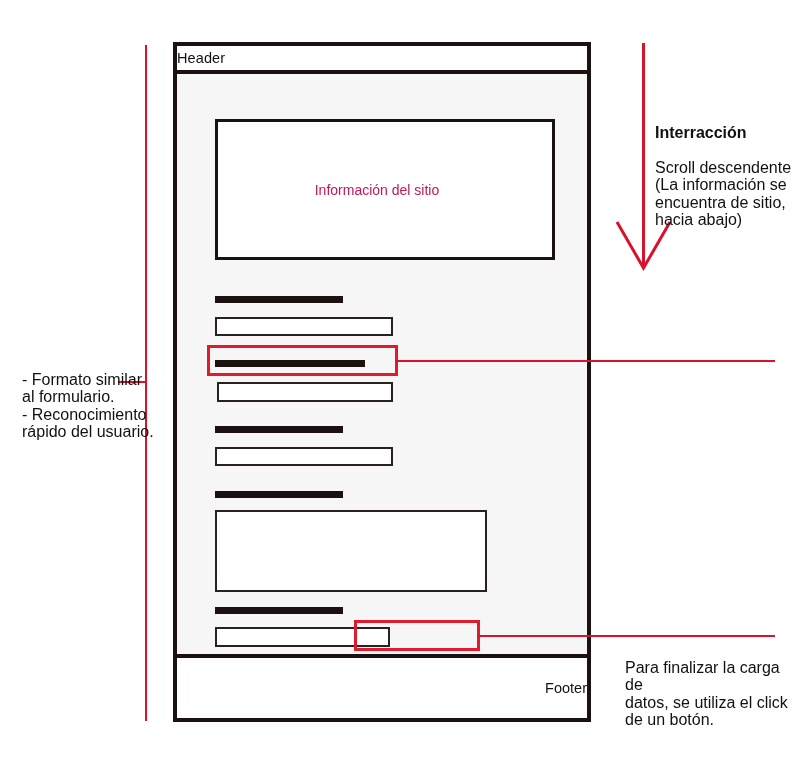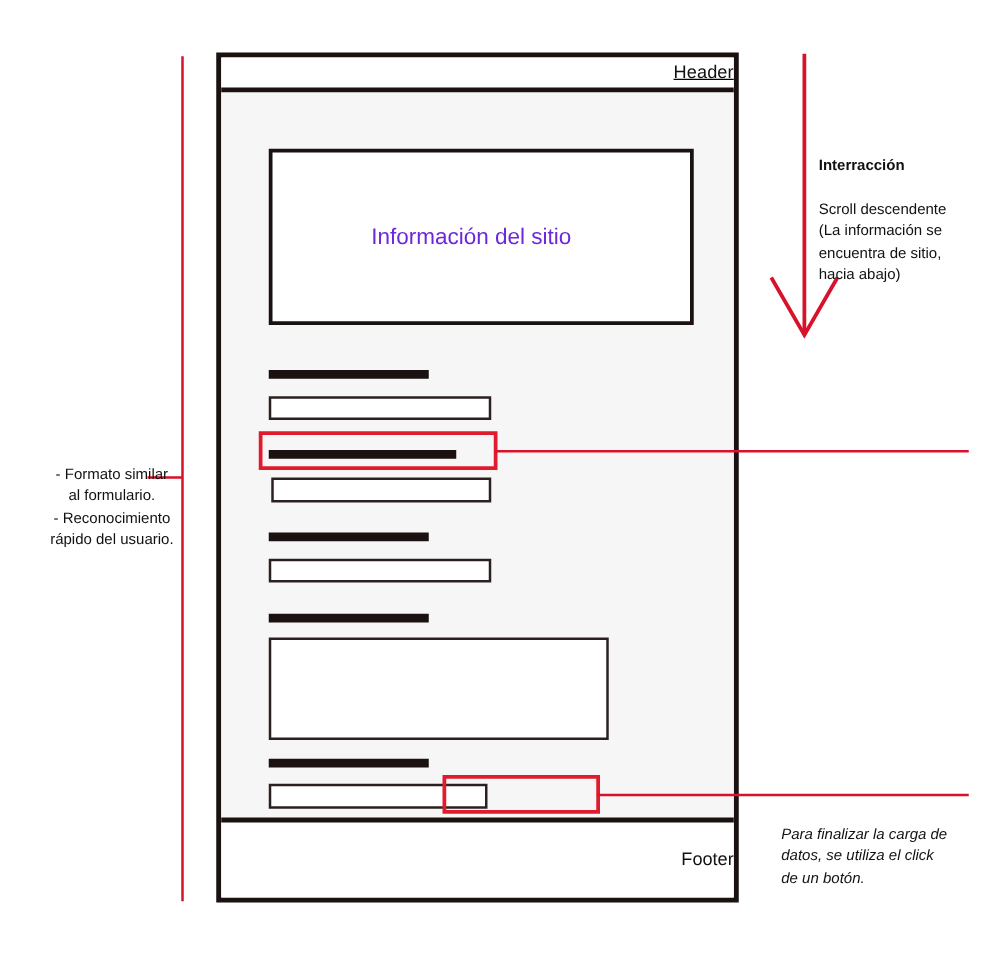--- a/index.html
+++ b/index.html
@@ -34,22 +34,21 @@
     position: absolute;
     left: 0;
     top: 0;
     width: 100%;
     height: 28px;
     box-sizing: border-box;
     border-bottom: 4px solid #1a1110;
     background: #ffffff;
     display: flex;
     align-items: center;
-    justify-content: flex-end;
-    text-decoration: underline;
+    justify-content: flex-start;
   }
   .mockup-header-label {
     font-size: 14.5px;
     letter-spacing: .1px;
     color: #111111;
   }
   .mockup-body {
     position: absolute;
     left: 0;
     top: 28px;
@@ -83,22 +82,22 @@
     width: 340px;
     height: 141px;
     box-sizing: border-box;
     border: 3px solid #1a1110;
     background: #ffffff;
     display: flex;
     align-items: center;
     justify-content: center;
   }
   .hero-label {
-    font-size: 18px;
-    color: #6d28d9;
+    font-size: 14px;
+    color: #be185d;
     transform: translateX(-8px);
   }
 
   
   .field-label-bar {
     position: absolute;
     background: #1a1110;
     height: 7px;
   }
   .field-input {
@@ -146,21 +145,21 @@
   }
   .red-highlight {
     position: absolute;
     box-sizing: border-box;
     border: 3px solid #e01b2e;
     background: transparent;
   }
 
   .annotation {
     position: absolute;
-    font-size: 12px;
+    font-size: 16px;
     line-height: 17.5px;
     color: #111111;
     white-space: pre-line;
   }
   .annotation .ann-title {
     font-weight: bold;
     display: block;
   }
   .annotation .ann-body {
     display: block;
@@ -227,27 +226,27 @@
   <div class="red-hline" style="left:478px; top:635px; width:297px;"></div>
 
   <div class="annotation" style="left:655px; top:106px; width:145px;">
     <span class="ann-title">Interracción</span>
     <span class="ann-body">Scroll descendente
 (La información se
 encuentra de sitio,
  hacia abajo)</span>
   </div>
 
-  <div class="annotation" style="left:22px; top:353px; width:135px;text-align:center;">
+  <div class="annotation" style="left:22px; top:353px; width:135px;">
     <span class="ann-body">- Formato similar
 al formulario.
 - Reconocimiento
 rápido del usuario.</span>
   </div>
 
 
-  <div class="annotation" style="left:625px; top:641px; width:172px;font-style:italic;">
+  <div class="annotation" style="left:625px; top:641px; width:172px;">
     <span class="ann-body">Para finalizar la carga de
 datos, se utiliza el click
 de un botón.</span>
   </div>
 
 </div>
 
 </body></html>

